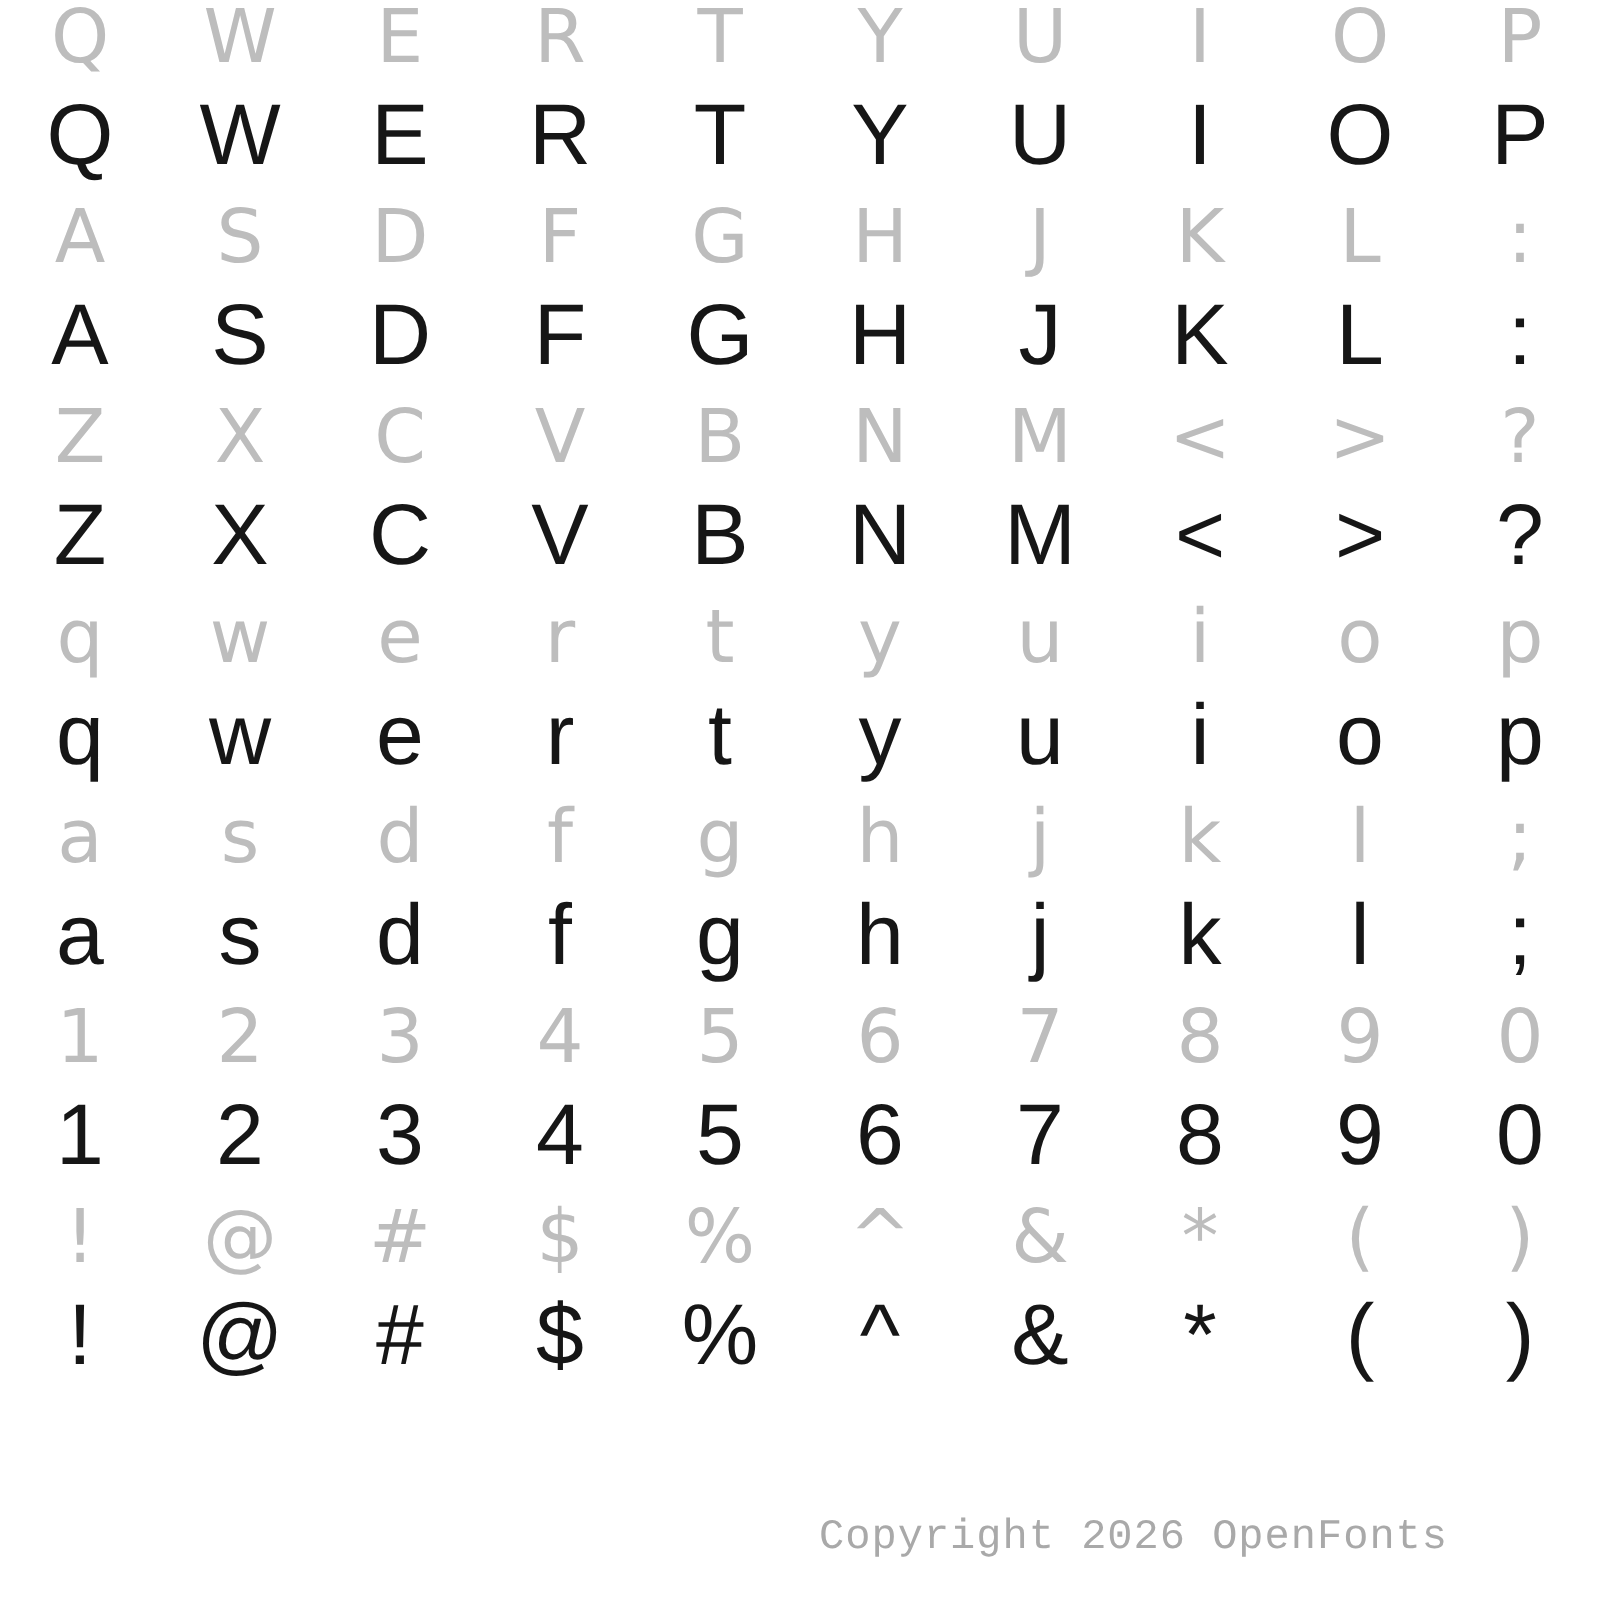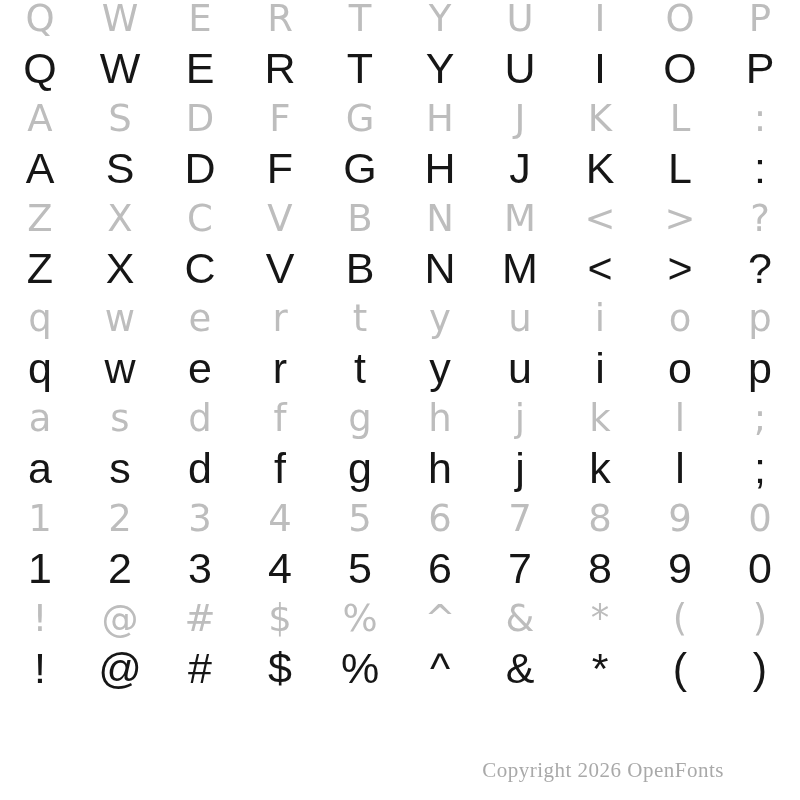--- a/index.html
+++ b/index.html
@@ -42,21 +42,21 @@
   .row.preview {
     font-family: "Liberation Sans", sans-serif;
     font-size: 43px;
     font-weight: 300;
     color: #161616;
   }
   .copyright {
     position: absolute;
     top: 758px;
     right: 76px;
-    font-family: Liberation Serif, serif;
+    font-family: Liberation Mono, monospace;
     font-size: 21px;
     color: #a9a9a9;
     letter-spacing: 0.5px;
   }
 </style>
 </head>
 <body>
 
 <div class="page">
   <div id="glyph-grid" class="grid">

